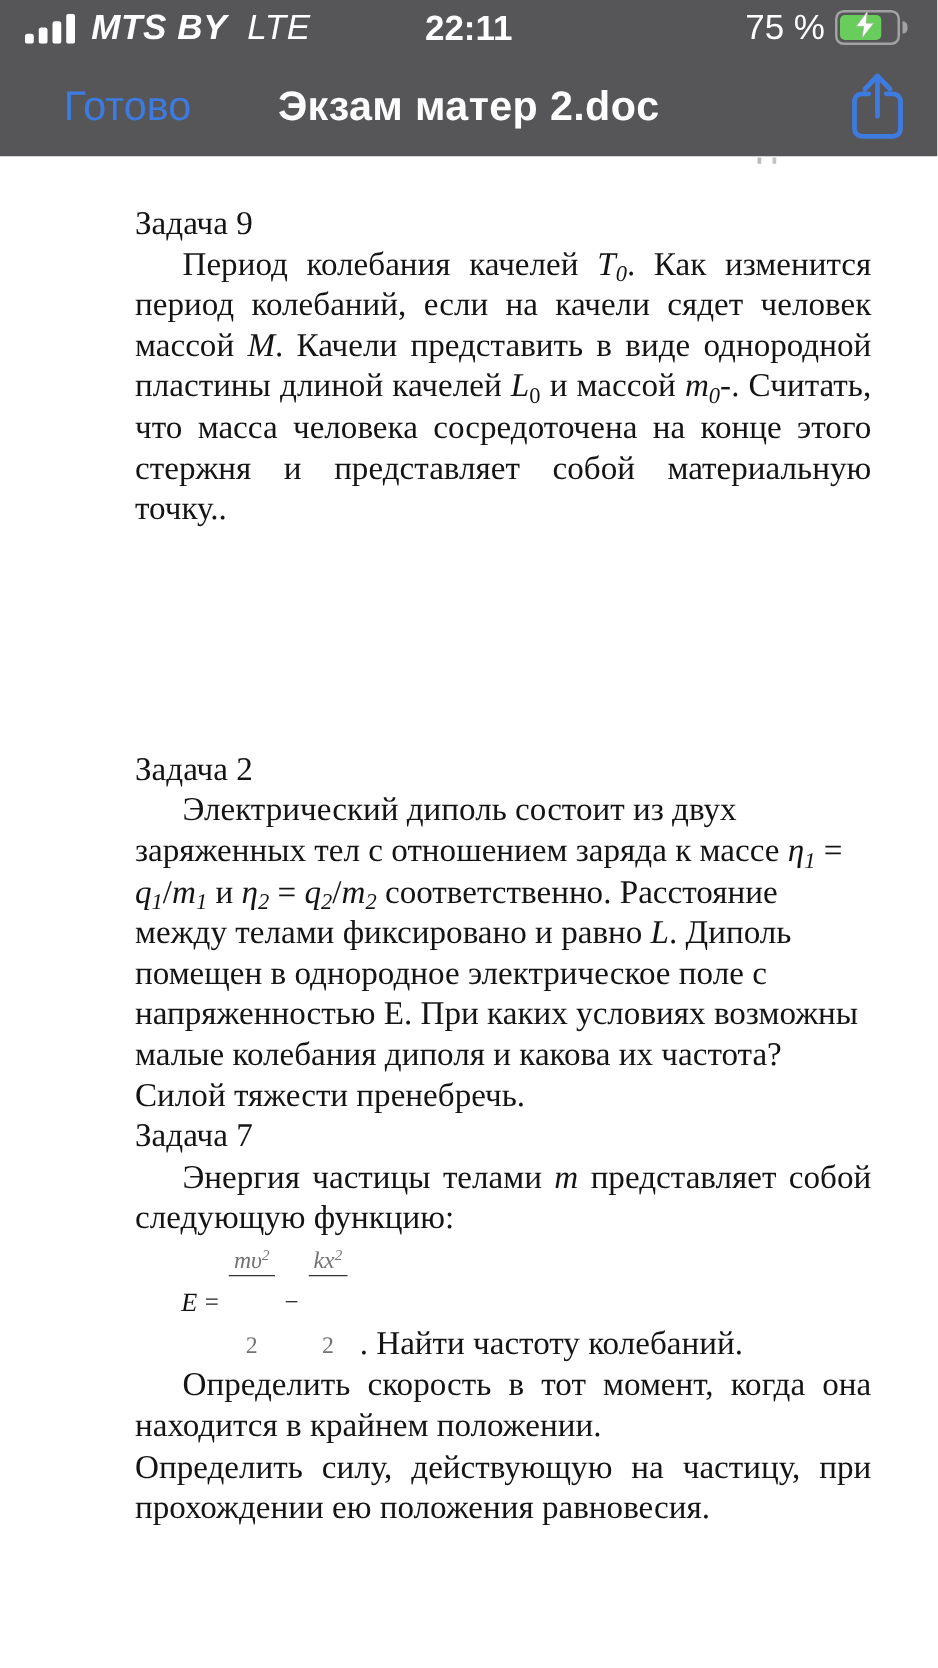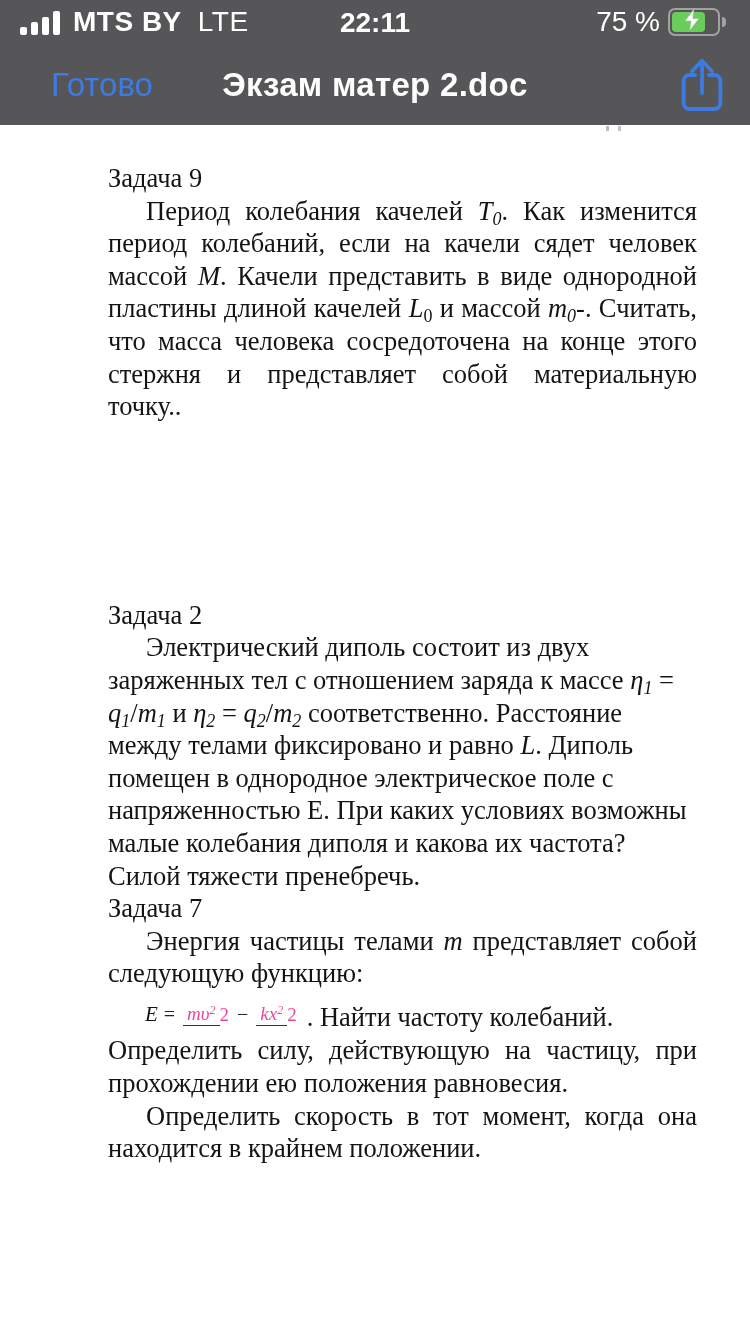--- a/index.html
+++ b/index.html
@@ -18,21 +18,21 @@
     position: relative;
     font-family: "Liberation Sans", sans-serif;
     color: #ffffff;
   }
   .status-row {
     height: 44px;
     display: flex; align-items: center;
     padding: 0 24px 0 20px;
     position: relative;
   }
-  .status-left { display: flex; align-items: flex-end; gap: 12px; }
+  .status-left { display: flex; align-items: flex-end; gap: 12px; font-style: italic; }
   .signal-icon { display: block; margin-bottom: 3px; }
   .carrier, .network { font-size: 28px; font-weight: 600; letter-spacing: .5px; }
   .network { margin-left: 4px; font-weight: 400; }
   .status-clock {
     position: absolute; left: 0; right: 0; top: 7px;
     text-align: center; font-size: 28px; font-weight: 600;
   }
   .status-right { margin-left: auto; display: flex; align-items: center; gap: 8px; }
   .battery-percent { font-size: 28px; font-weight: 400; }
   .battery-icon { display: flex; align-items: center; }
@@ -107,22 +107,22 @@
   
   .formula-line {
     display: flex; align-items: center;
     padding-left: 37px;
     margin: 8px 0 4px 0;
   }
   .f-lhs { font-style: italic; font-size: 21px; }
   .f-op  { font-size: 20px; margin: 0 8px; color: #222; }
   .f-eq  { margin: 0 8px 0 6px; }
   .frac {
-    display: inline-flex; flex-direction: row; align-items: center;
-    font-size: 19px; line-height: 1.12; font-style: italic; color: #ec4899;
+    display: inline-flex; flex-direction: column; align-items: center;
+    font-size: 19px; line-height: 1.12; font-style: italic; color: #737373; gap: 44px;
   }
   .frac .num { border-bottom: 1.5px solid #333; padding: 0 4px 1px 4px; }
   .frac .den { padding-top: 1px; font-style: normal; }
   .frac .seg-sup { font-size: 12px; vertical-align: 6px; }
   .f-suffix {
     font-size: 26.5px; color: #141414;
     align-self: flex-end; margin-left: 10px;
     transform: translateY(3px);
   }
 </style>
@@ -197,17 +197,17 @@
         <span class="den">2</span>
       </span>
       <span class="f-op">−</span>
       <span class="frac">
         <span class="num"><span class="seg-i">kx</span><span class="seg-i seg-sup">2</span></span>
         <span class="den">2</span>
       </span>
       <span class="f-suffix">. Найти частоту колебаний.</span>
     </div>
 
+    <p class="just ind"><span>Определить скорость в тот момент, когда она находится в крайнем положении.</span></p>
     <p class="just"><span>Определить силу, действующую на частицу, при прохождении ею положения равновесия.</span></p>
-    <p class="just ind"><span>Определить скорость в тот момент, когда она находится в крайнем положении.</span></p>
   </section>
 
 </main>
 
 </body></html>

